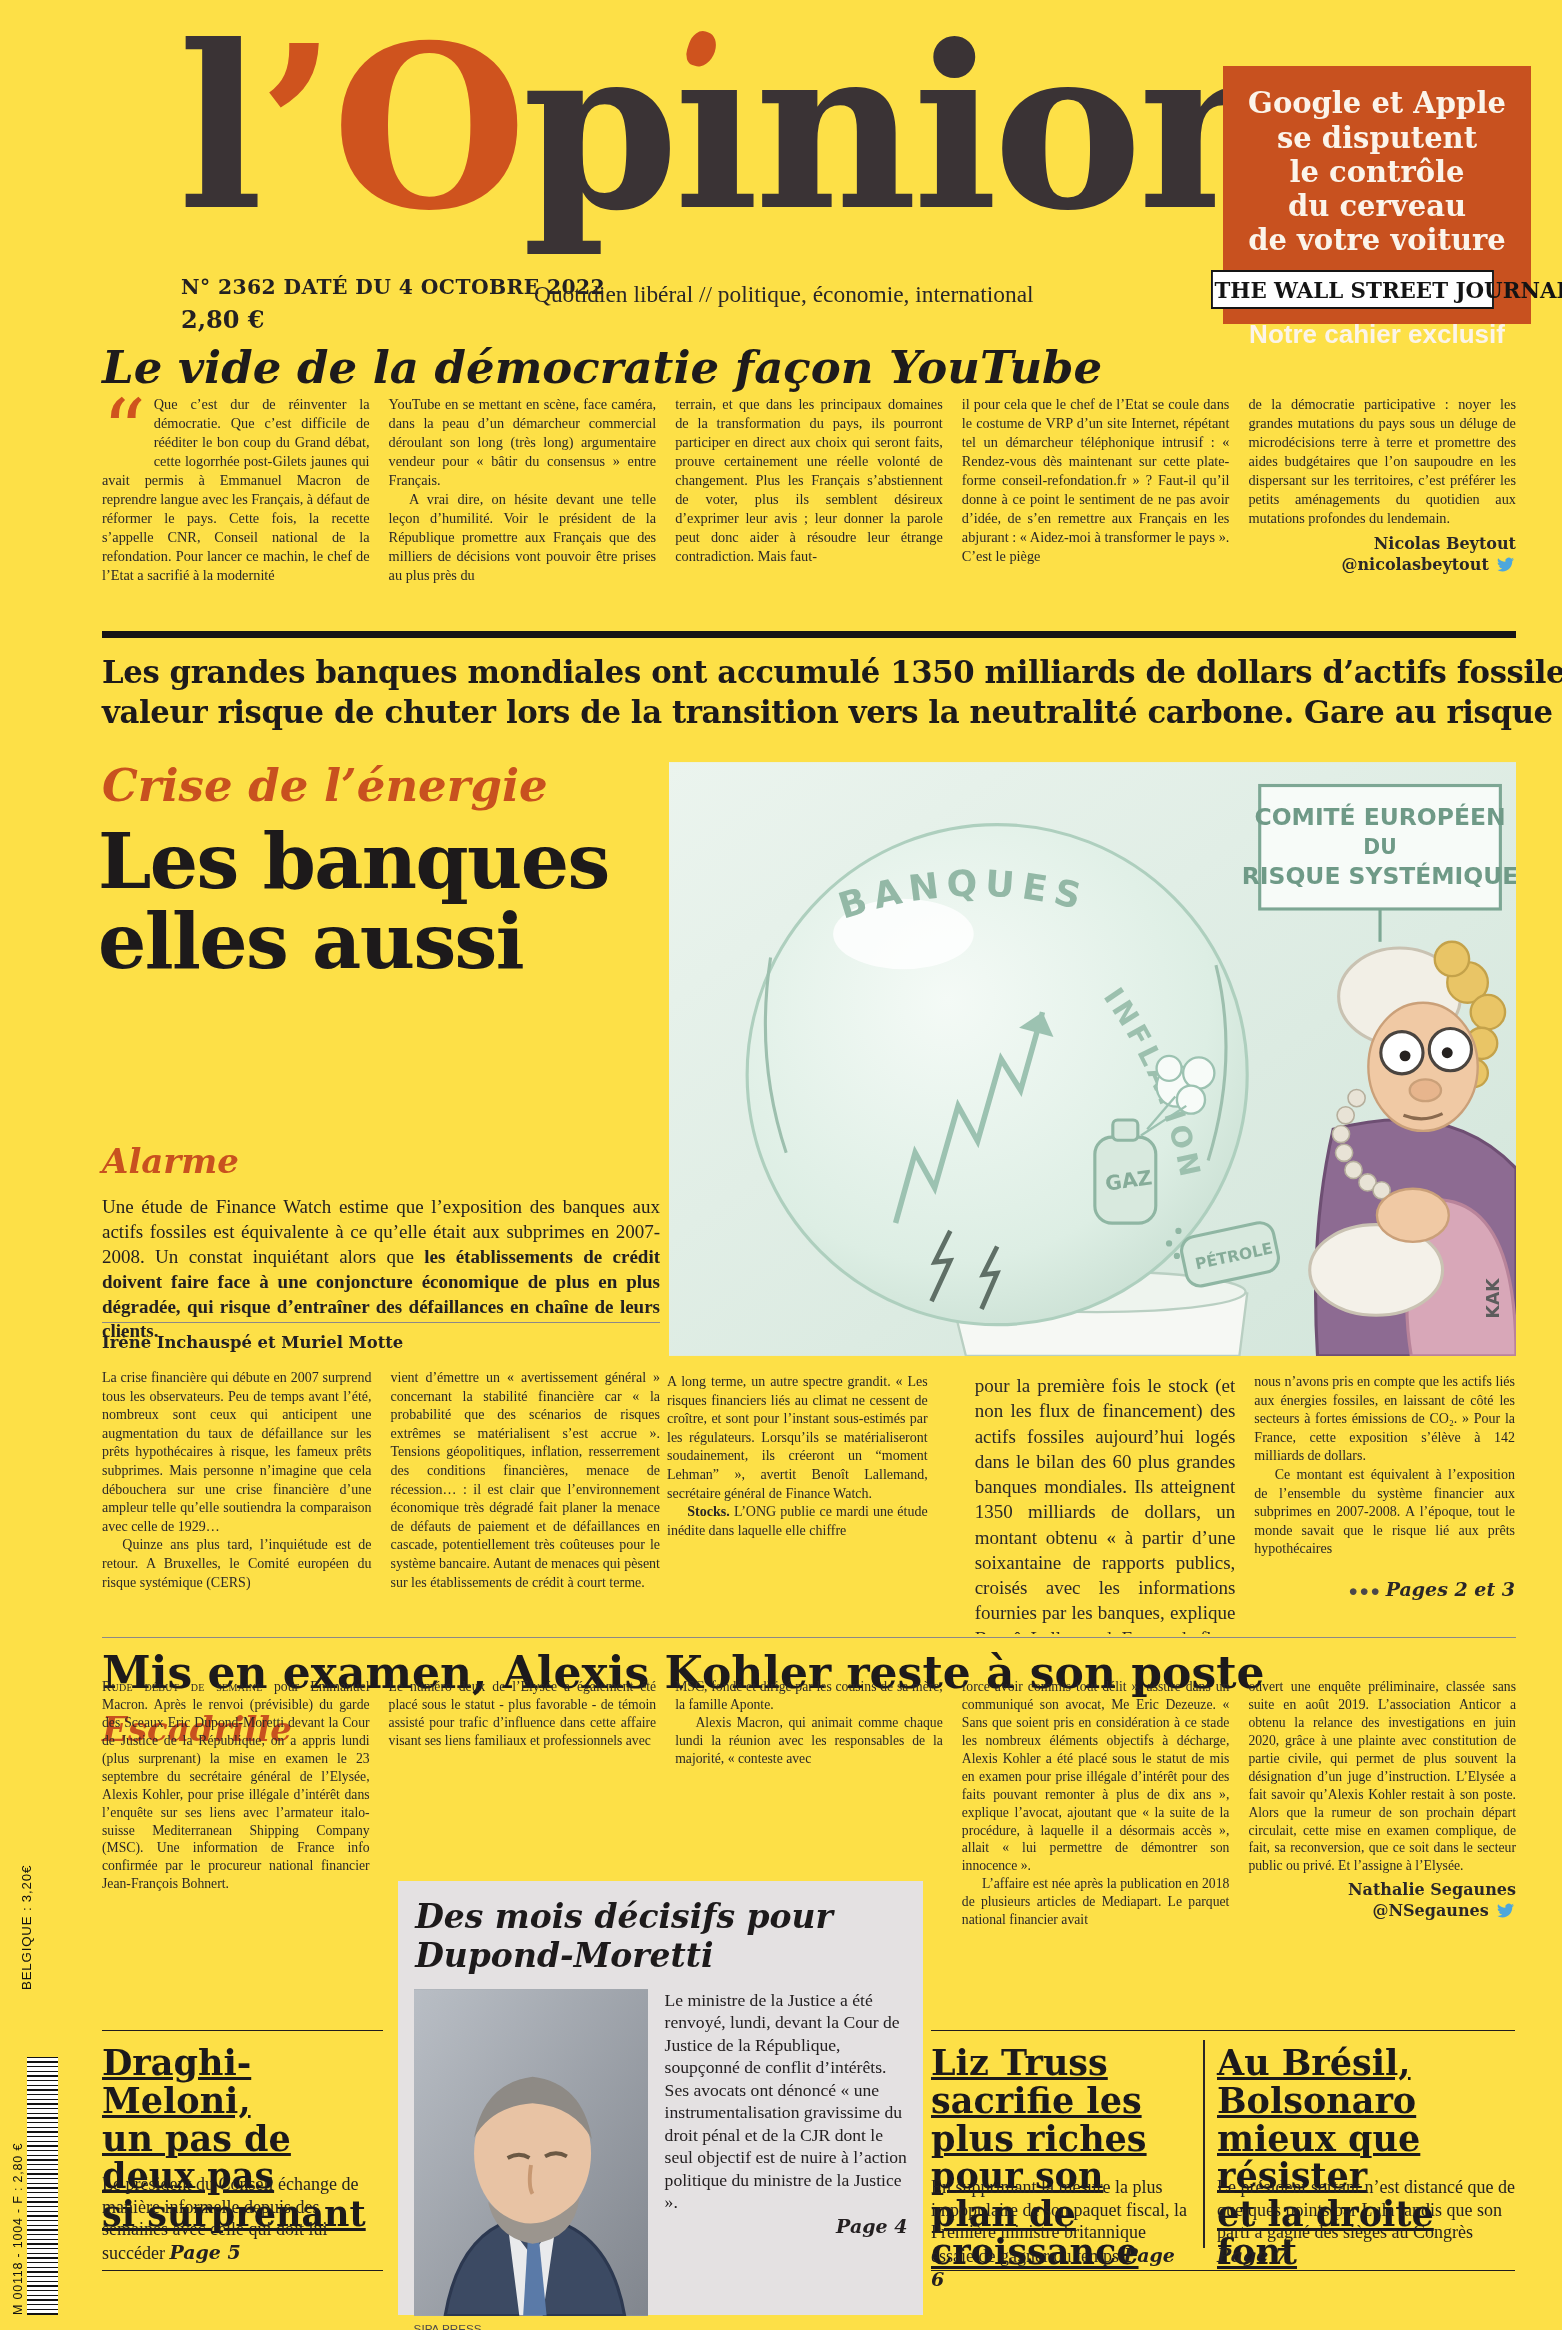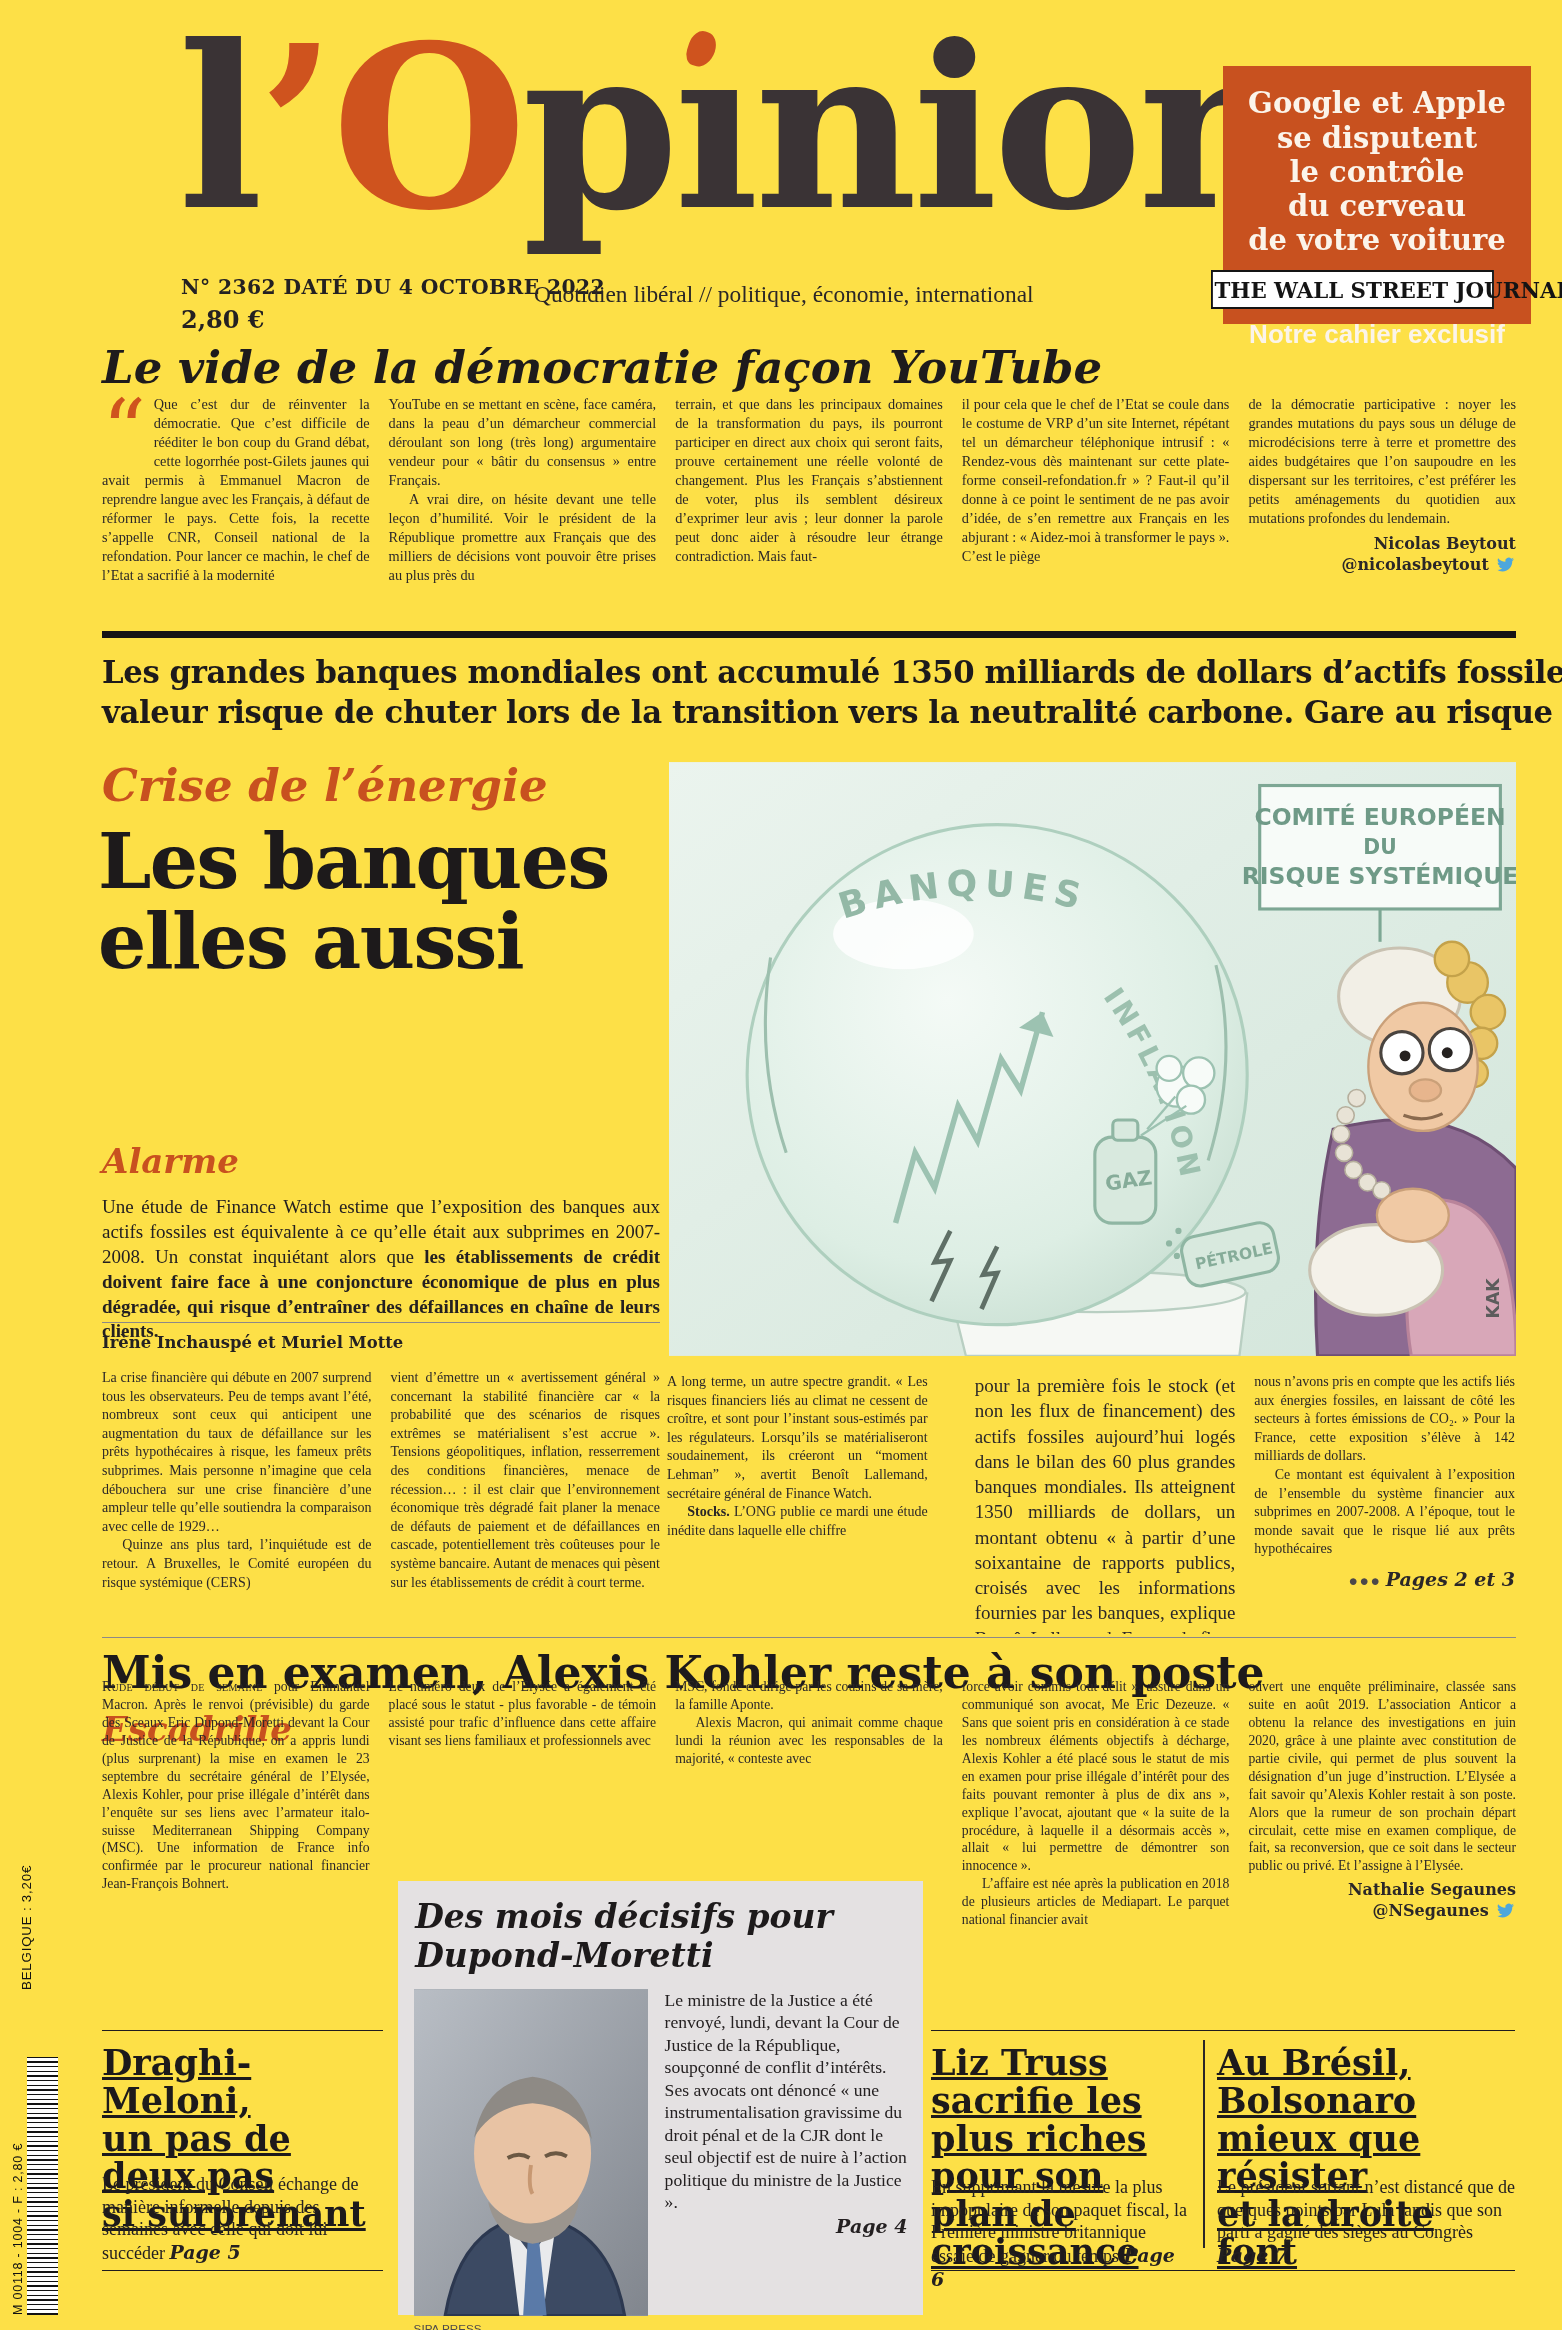--- a/index.html
+++ b/index.html
@@ -34,21 +34,21 @@
   .handle{font-weight:bold;}
   .bird{width:21px;height:17px;vertical-align:-3.1px;margin-left:6.2px;}
   
   .banner{font-family:"DejaVu Serif",serif;font-weight:bold;font-size:32px;line-height:1.26;color:#1d1a1b;transform:scaleX(.96);transform-origin:left;letter-spacing:-0.4px;white-space:nowrap;}
   .banner span{display:block;}
   
   .leadhead{font-family:"DejaVu Serif",serif;font-weight:bold;font-size:76px;line-height:1.05;letter-spacing:-1.6px;color:#1d1a1b;}
   .leadhead span{display:block;}
   .intro{font-size:19px;line-height:1.31;text-align:justify;color:#242021;}
   .authors{font-family:"DejaVu Serif",serif;font-weight:bold;font-size:16.4px;}
-  .pagesref{text-align:right;font-size:17px;margin-top:8px;}
+  .pagesref{text-align:right;font-size:17px;margin-top:18px;}
   .dots{color:#4c4849;font-size:15.6px;letter-spacing:1.6px;}
   .pages{font-family:"DejaVu Serif",serif;font-style:italic;font-weight:bold;font-size:19px;}
   .sc{font-variant:small-caps;letter-spacing:0.3px;}
   
   .kohlerhead{font-family:"DejaVu Serif",serif;font-weight:bold;font-size:44px;color:#1d1a1b;}
   .kcols .col{font-size:13.7px;line-height:1.31;}
   
   .graybox{background:#e4e1e2;width:525px;height:434px;box-sizing:border-box;padding:14px 15.6px;}
   .graybox .title{font-family:"DejaVu Serif",serif;font-style:italic;font-weight:bold;font-size:33px;color:#1d1a1b;margin:1.6px 0 14px 1.6px;}
   .photo{width:234px;height:327px;position:relative;overflow:hidden;background:linear-gradient(135deg,#aeb3ba 0%,#9aa0a8 55%,#7e848d 100%);}

